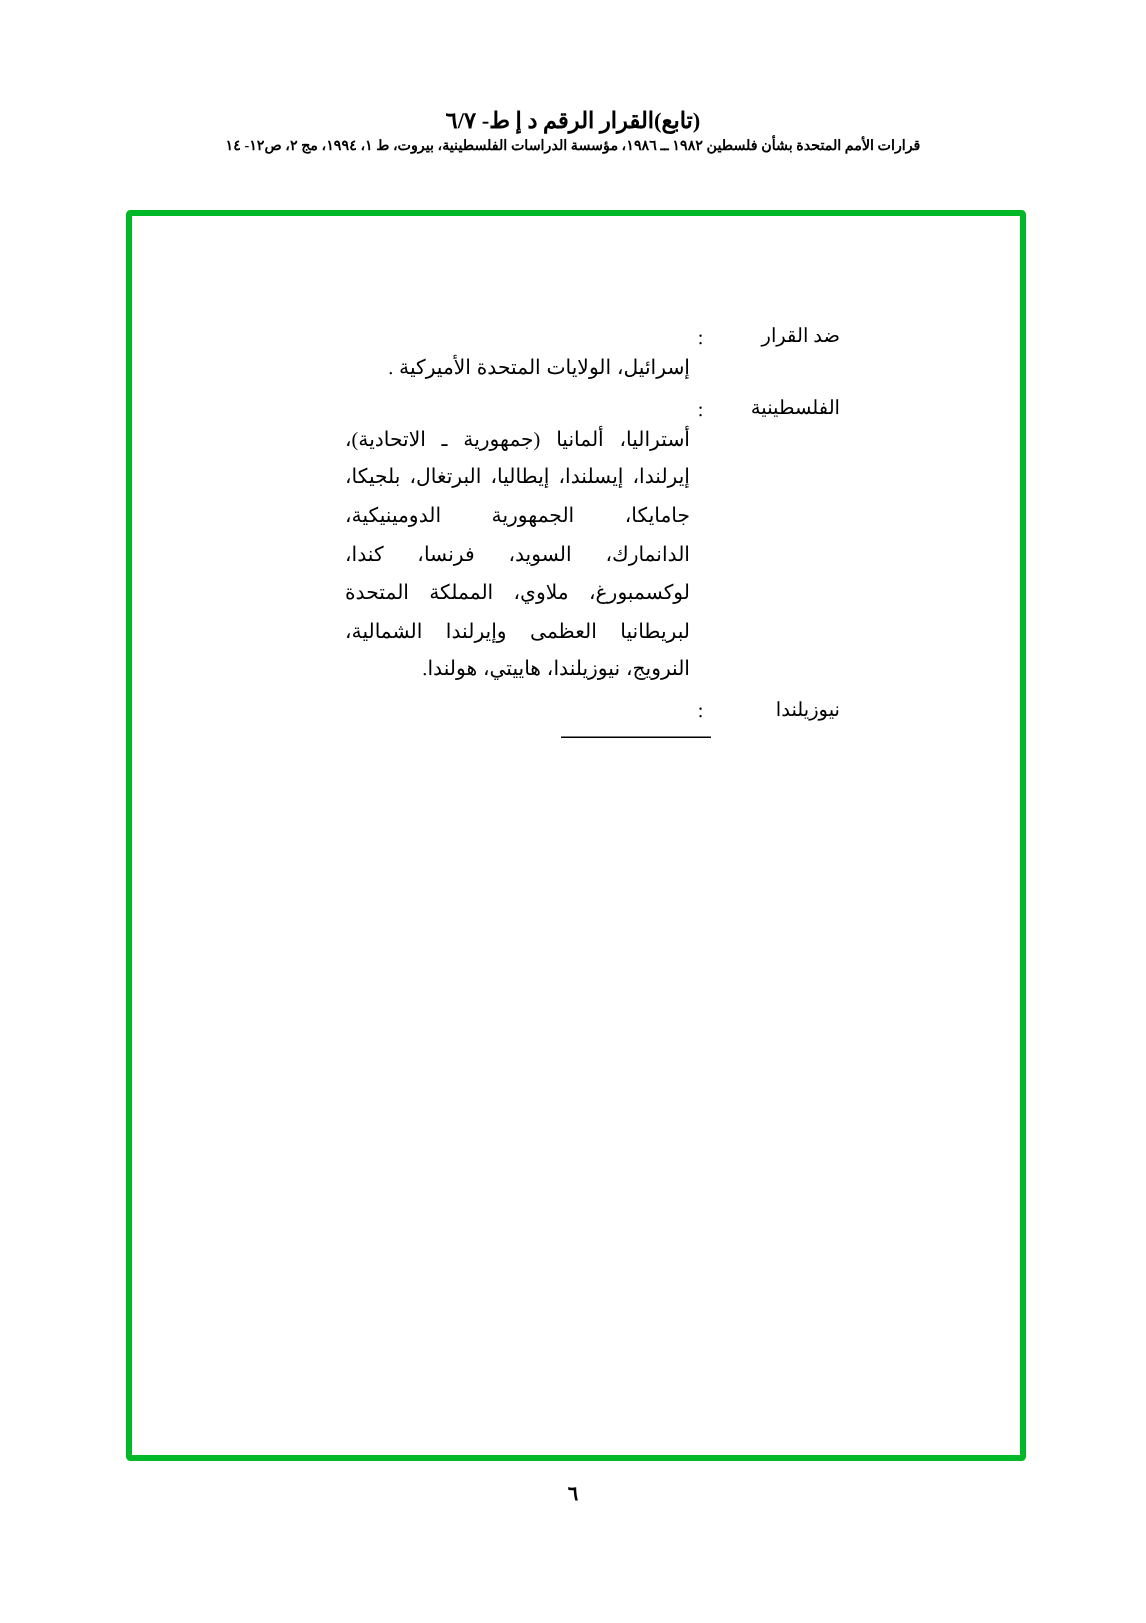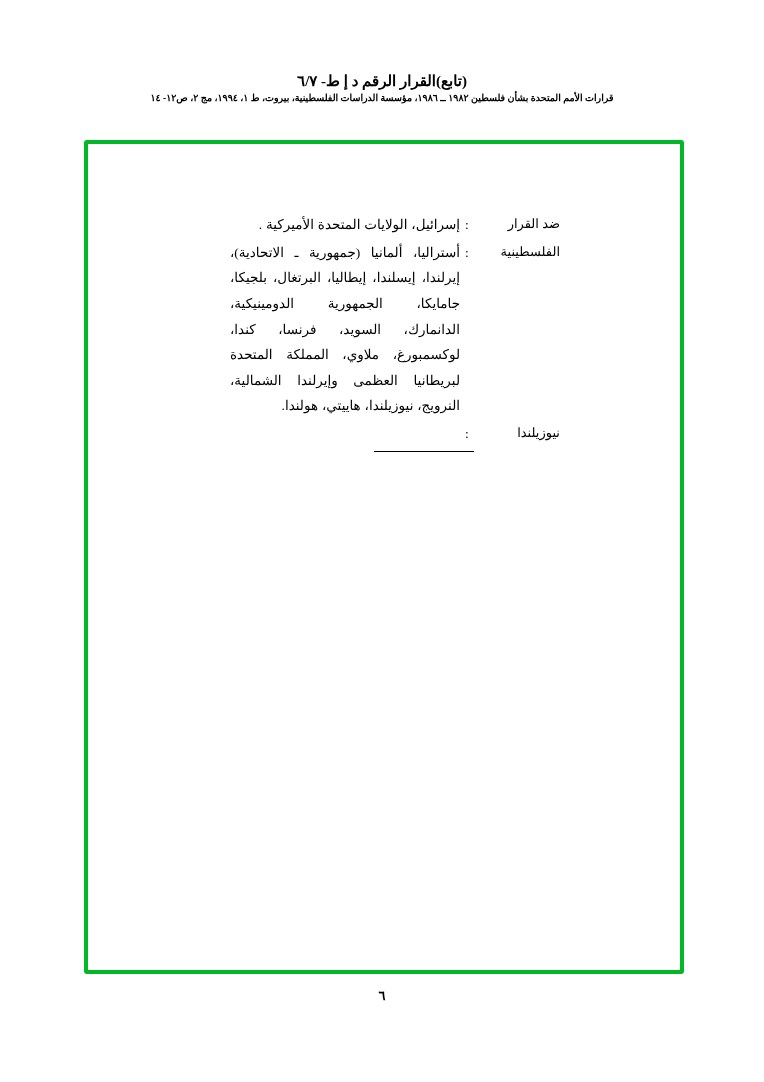--- a/index.html
+++ b/index.html
@@ -95,20 +95,21 @@
     text-align: center;
   }
 
   .entry-text {
     flex: 1 1 auto;
     font-size: 13.5px;
     line-height: 1.9;
     text-align: justify;
     text-align-last: right;
     word-spacing: 0.5px;
+    margin-top: 20px;
   }
 
   .rule {
     margin-top: 4px;
     margin-right: 86px;
     width: 100px;
     height: 0;
     border-top: 1px solid #000;
   }
 

